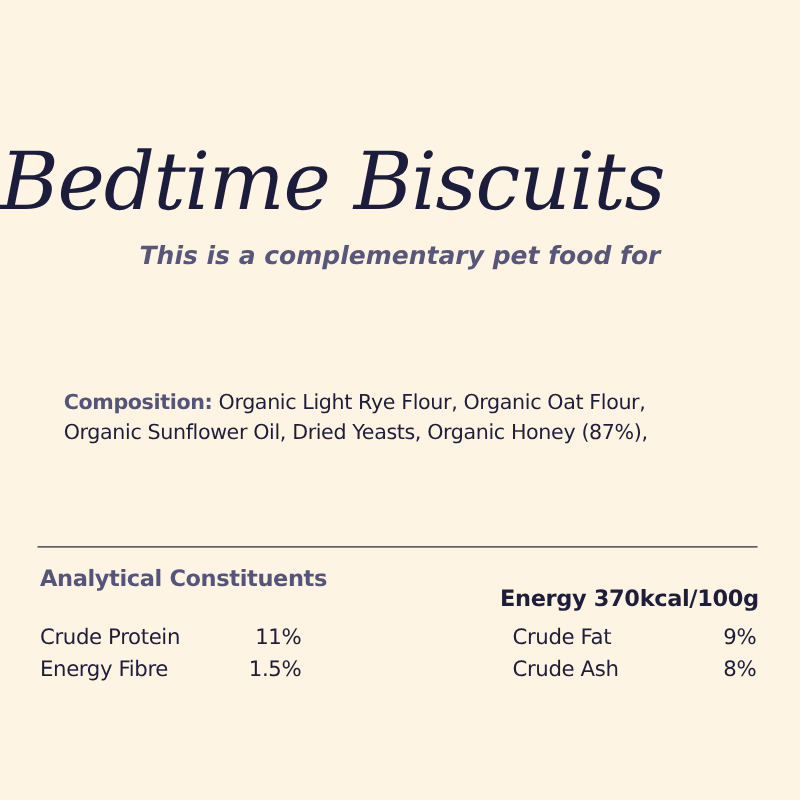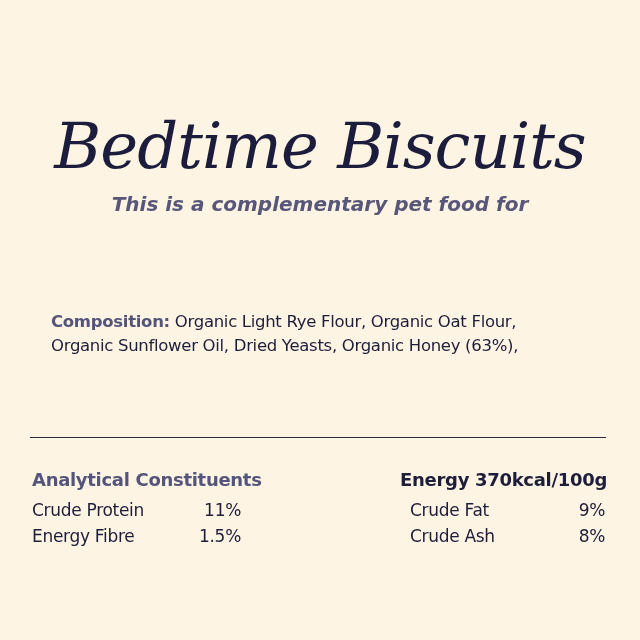--- a/index.html
+++ b/index.html
@@ -8,21 +8,20 @@
     background: #fdf4e3;
     position: relative;
     overflow: hidden;
     font-family: "DejaVu Sans", sans-serif;
     color: #1e1d3a;
   }
   .title {
     position: absolute;
     left: 0; width: 640px;
     top: 108px;
-    text-align: center;
     font-family: "DejaVu Serif", serif;
     font-style: italic;
     font-size: 64px;
     line-height: 76px;
     color: #1c1c3c;
     letter-spacing: -1px;
   }
   .subtitle {
     position: absolute;
     left: 0; width: 640px;
@@ -52,21 +51,21 @@
   }
   .divider {
     position: absolute;
     left: 30px; width: 576px;
     top: 437px;
     height: 1px;
     background: #2a2a3c;
   }
   .analytical-heading {
     position: absolute;
-    left: 32px; top: 468px;
+    left: 32px; top: 452px;
     font-weight: bold;
     font-size: 18px;
     line-height: 24px;
     color: #55547a;
     letter-spacing: -0.3px;
   }
   .energy-heading {
     position: absolute;
     right: 33px; top: 468px;
     font-weight: bold;
@@ -91,21 +90,21 @@
 <body>
 
 <div class="title">Bedtime Biscuits</div>
 
 <div class="subtitle">
   <div>This is a complementary pet food for</div>
 </div>
 
 <div class="composition">
   <div><span class="label">Composition:</span><span> Organic Light Rye Flour, Organic Oat Flour,</span></div>
-  <div>Organic Sunflower Oil, Dried Yeasts, Organic Honey (63%),</div>
+  <div>Organic Sunflower Oil, Dried Yeasts, Organic Honey (87%),</div>
 </div>
 
 <div class="divider"></div>
 
 <div class="analytical-heading">Analytical Constituents</div>
 <div class="energy-heading">Energy 370kcal/100g</div>
 
 <div class="row left-col" style="top:498px;">
   <span class="name">Crude Protein</span>
   <span class="val">11%</span>

